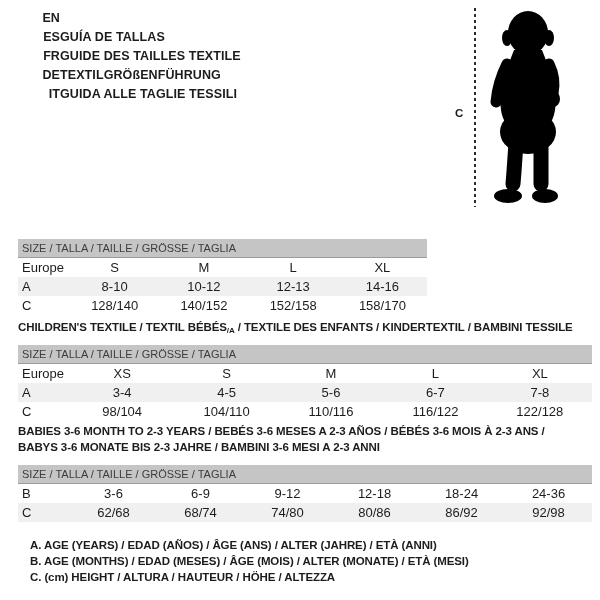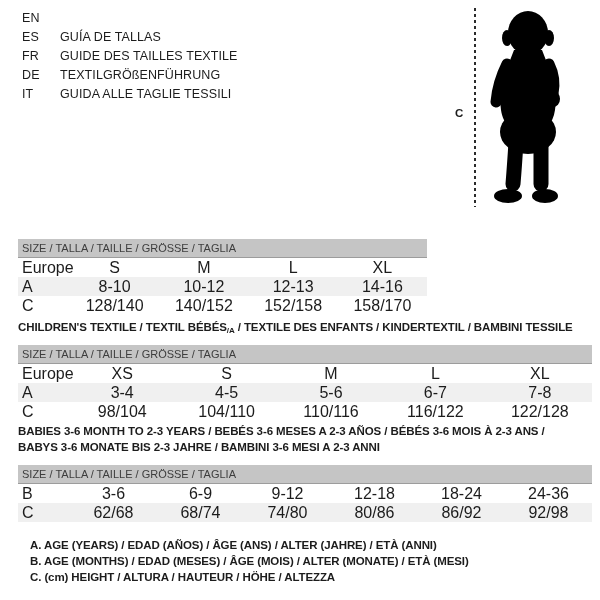--- a/index.html
+++ b/index.html
@@ -11,21 +11,21 @@
   }
   html,body{margin:0;padding:0;background:#fff;}
   .page{
     position:relative;width:600px;height:600px;background:#ffffff;
     font-family:"Liberation Sans", sans-serif;color:var(--text);
     overflow:hidden;
   }
   
   .lang-list{position:absolute;left:22px;top:8px;}
   .lang-row{display:flex;height:19px;align-items:center;
-    font-weight:normal;font-size:12.5px;letter-spacing:0.1px;}
+    font-weight:bold;font-size:12.5px;letter-spacing:0.1px;text-align:right;}
   .lang-code{width:38px;}
   
   .dash-line{position:absolute;left:474px;top:8px;height:199px;width:2px;
     background:repeating-linear-gradient(to bottom,#2b2b2b 0 3px,transparent 3px 6px);}
   .measure-c{position:absolute;left:455px;top:107px;font-weight:bold;font-size:11.5px;}
   .baby{position:absolute;left:483px;top:8px;}
   
   .tbl-title{position:absolute;left:18px;font-weight:bold;font-size:11.5px;
     line-height:16px;white-space:pre-line;letter-spacing:-0.1px;}
   .t1-title{top:212px;width:560px;}
@@ -33,21 +33,21 @@
   .t3-title{top:423px;width:574px;}
   .sub-part{font-size:8px;vertical-align:-2px;}
   
   .size-table{position:absolute;left:18px;}
   .t1{top:239px;width:409px;}
   .t2{top:345px;width:574px;}
   .t3{top:465px;width:574px;}
   .tbl-bar{box-sizing:border-box;height:19px;background:var(--bar);
     border-bottom:1px solid var(--bar-edge);display:flex;align-items:center;
     padding-left:4px;font-size:11px;color:var(--bar-text);}
-  .tbl-row{display:flex;height:19px;align-items:center;font-size:16px;}
+  .tbl-row{display:flex;height:19px;align-items:center;font-size:13px;}
   .tbl-row.shaded{background:var(--shade);}
   .tbl-label{width:52px;padding-left:4px;box-sizing:border-box;}
   .tbl-cell{flex:1;text-align:center;}
   
   .footnotes{position:absolute;left:18px;top:537px;margin-left:12px;}
   .footnote{height:16px;display:flex;align-items:center;
     font-weight:bold;font-size:11.5px;letter-spacing:-0.1px;}
 </style>
 </head>
 <body>

